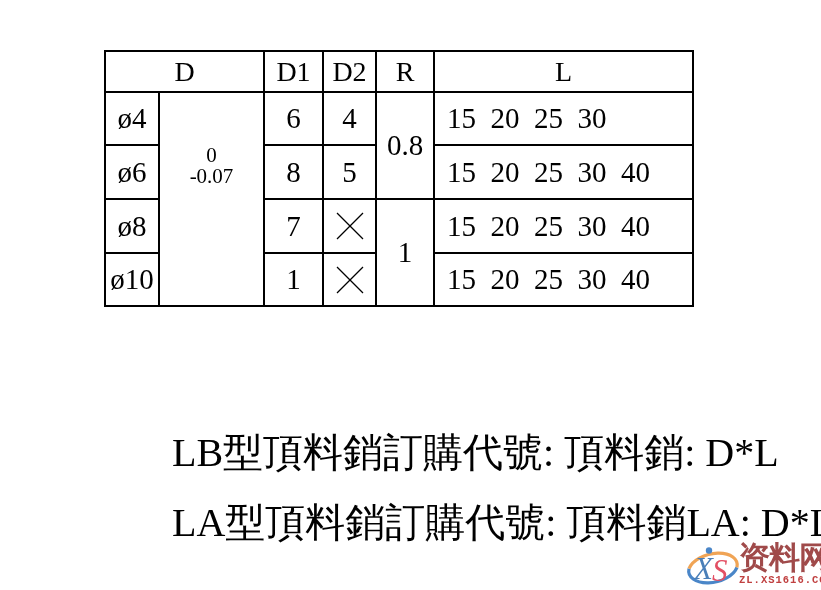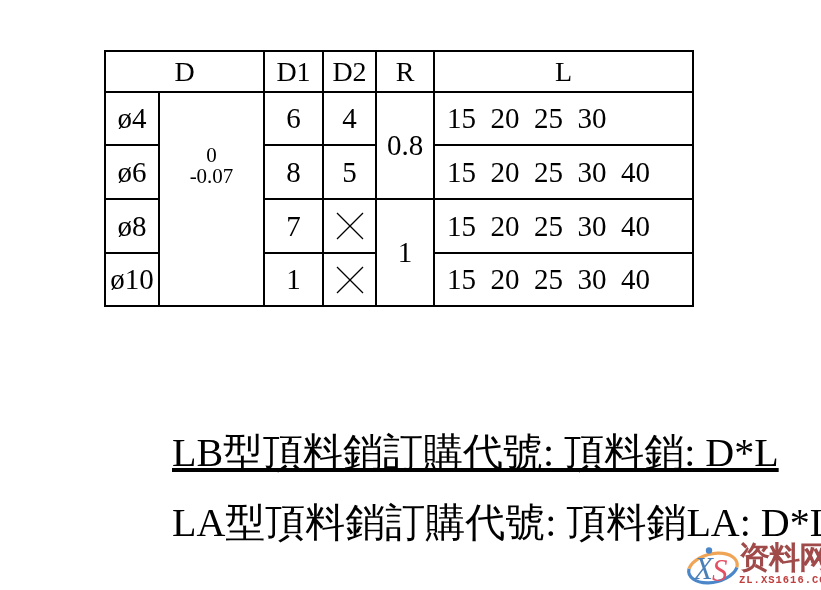--- a/index.html
+++ b/index.html
@@ -48,21 +48,21 @@
 
   
   .note-line {
     position: absolute;
     left: 172px;
     font-size: 40px;
     line-height: 44px;
     white-space: nowrap;
     font-family: "Liberation Serif", serif;
   }
-  .note-line.l1 { top: 431px; text-decoration: underline; }
+  .note-line.l1 { top: 431px; }
   .note-line.l2 { top: 501px; }
 
   
   .watermark {
     position: absolute;
     left: 685px;
     top: 541px;
     width: 136px;
     height: 49px;
     display: flex;

